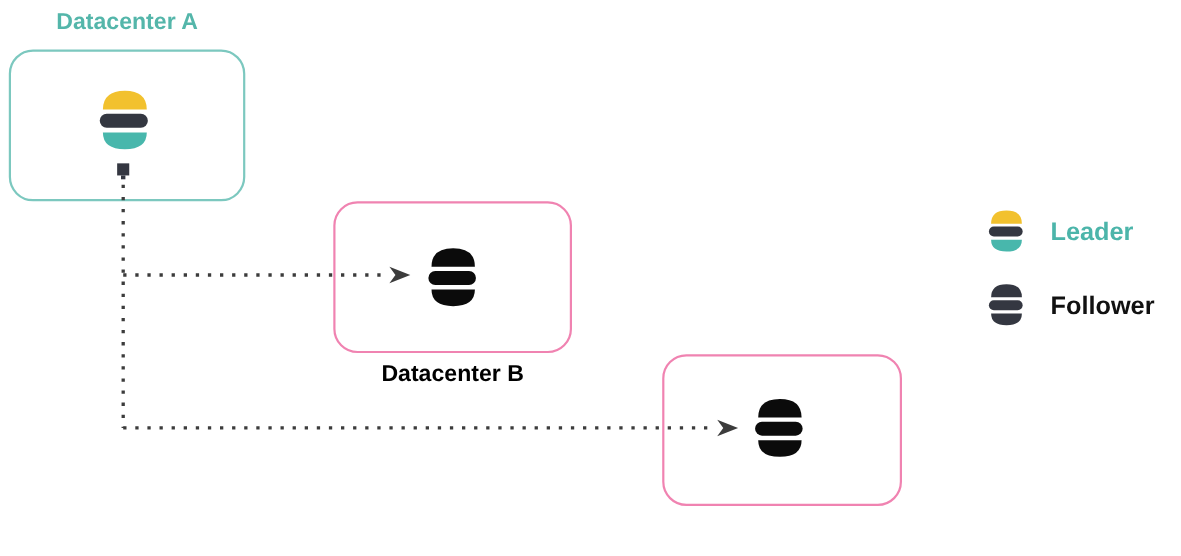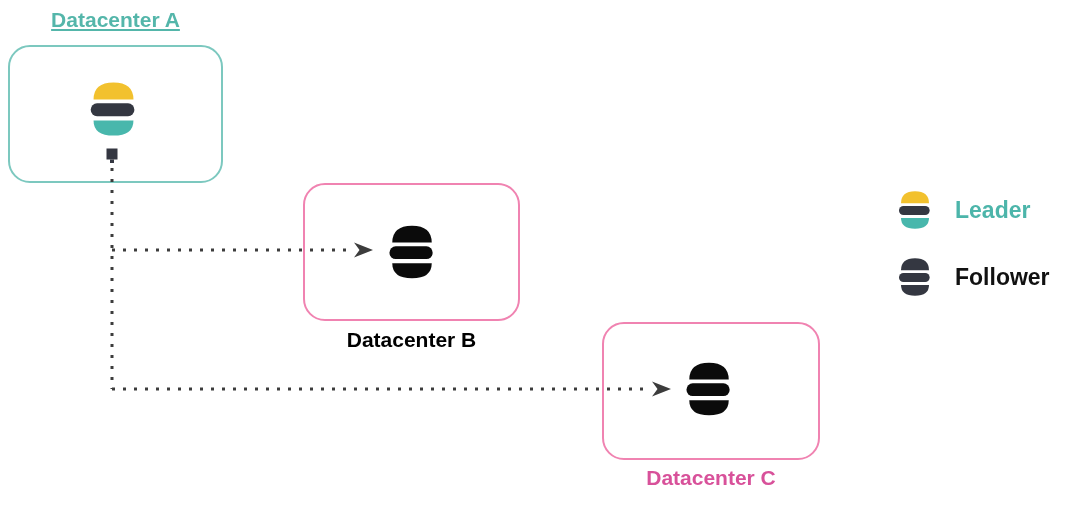--- a/index.html
+++ b/index.html
@@ -18,38 +18,37 @@
   .logo{position:absolute;}
   .legend-row{position:absolute;display:flex;align-items:center;}
   .legend-label{font-weight:bold;font-size:23px;margin-left:20px;white-space:nowrap;}
   .connector-layer{position:absolute;left:0;top:0;pointer-events:none;}
 </style>
 </head>
 <body>
 
 <div class="canvas">
 
-  <div class="dc-label" style="left: 8px; top: 8px; width: 215px; color: rgb(84, 182, 170); text-decoration: underline;">Datacenter A</div>
+  <div class="dc-label" style="left: 8px; top: 8px; width: 215px; color: rgb(84, 182, 170);">Datacenter A</div>
   <div class="dc-box" style="left: 8px; top: 45px; width: 215px; height: 138px; border-color: rgb(124, 200, 191);"></div>
   <svg class="logo" style="left:85px;top:77px;" width="57" height="64" viewBox="0 0 60 66">
     <path d="M9 23 Q9 5 30 5 Q51 5 51 23 Z" fill="#f2c12e"></path>
     <rect x="6" y="27" width="46" height="13.5" rx="6.7" fill="#343741"></rect>
     <path d="M9 45 Q9 61 30 61 Q51 61 51 45 Z" fill="#48b7ac"></path>
   </svg>
 
   <div class="dc-box" style="left: 303px; top: 183px; width: 217px; height: 138px; border-color: rgb(240, 131, 177);"></div>
   <div class="dc-label" style="left: 303px; top: 328px; width: 217px; color: #000000;">Datacenter B</div>
   <svg class="logo" style="left:383px;top:221px;" width="58" height="62" viewBox="0 0 60 66">
     <path d="M9 23 Q9 5 30 5 Q51 5 51 23 Z" fill="#0b0b0b"></path>
     <rect x="6" y="27" width="46" height="13.5" rx="6.7" fill="#0b0b0b"></rect>
     <path d="M9 45 Q9 61 30 61 Q51 61 51 45 Z" fill="#0b0b0b"></path>
   </svg>
 
   <div class="dc-box" style="left: 602px; top: 322px; width: 218px; height: 138px; border-color: rgb(240, 131, 177);"></div>
-  <div class="dc-label" style="left: 602px; top: 466px; width: 218px; color: rgb(216, 81, 154);">Datacenter C</div>
   <svg class="logo" style="left:680px;top:358px;" width="58" height="62" viewBox="0 0 60 66">
     <path d="M9 23 Q9 5 30 5 Q51 5 51 23 Z" fill="#0b0b0b"></path>
     <rect x="6" y="27" width="46" height="13.5" rx="6.7" fill="#0b0b0b"></rect>
     <path d="M9 45 Q9 61 30 61 Q51 61 51 45 Z" fill="#0b0b0b"></path>
   </svg>
 
   <svg class="connector-layer" width="1074" height="505" viewBox="0 0 1074 505">
     <g>
       <rect x="106.5" y="148.5" width="11" height="11" fill="#343741"></rect>
       <rect x="110" y="159.5" width="4" height="3.5" fill="#343741"></rect>

